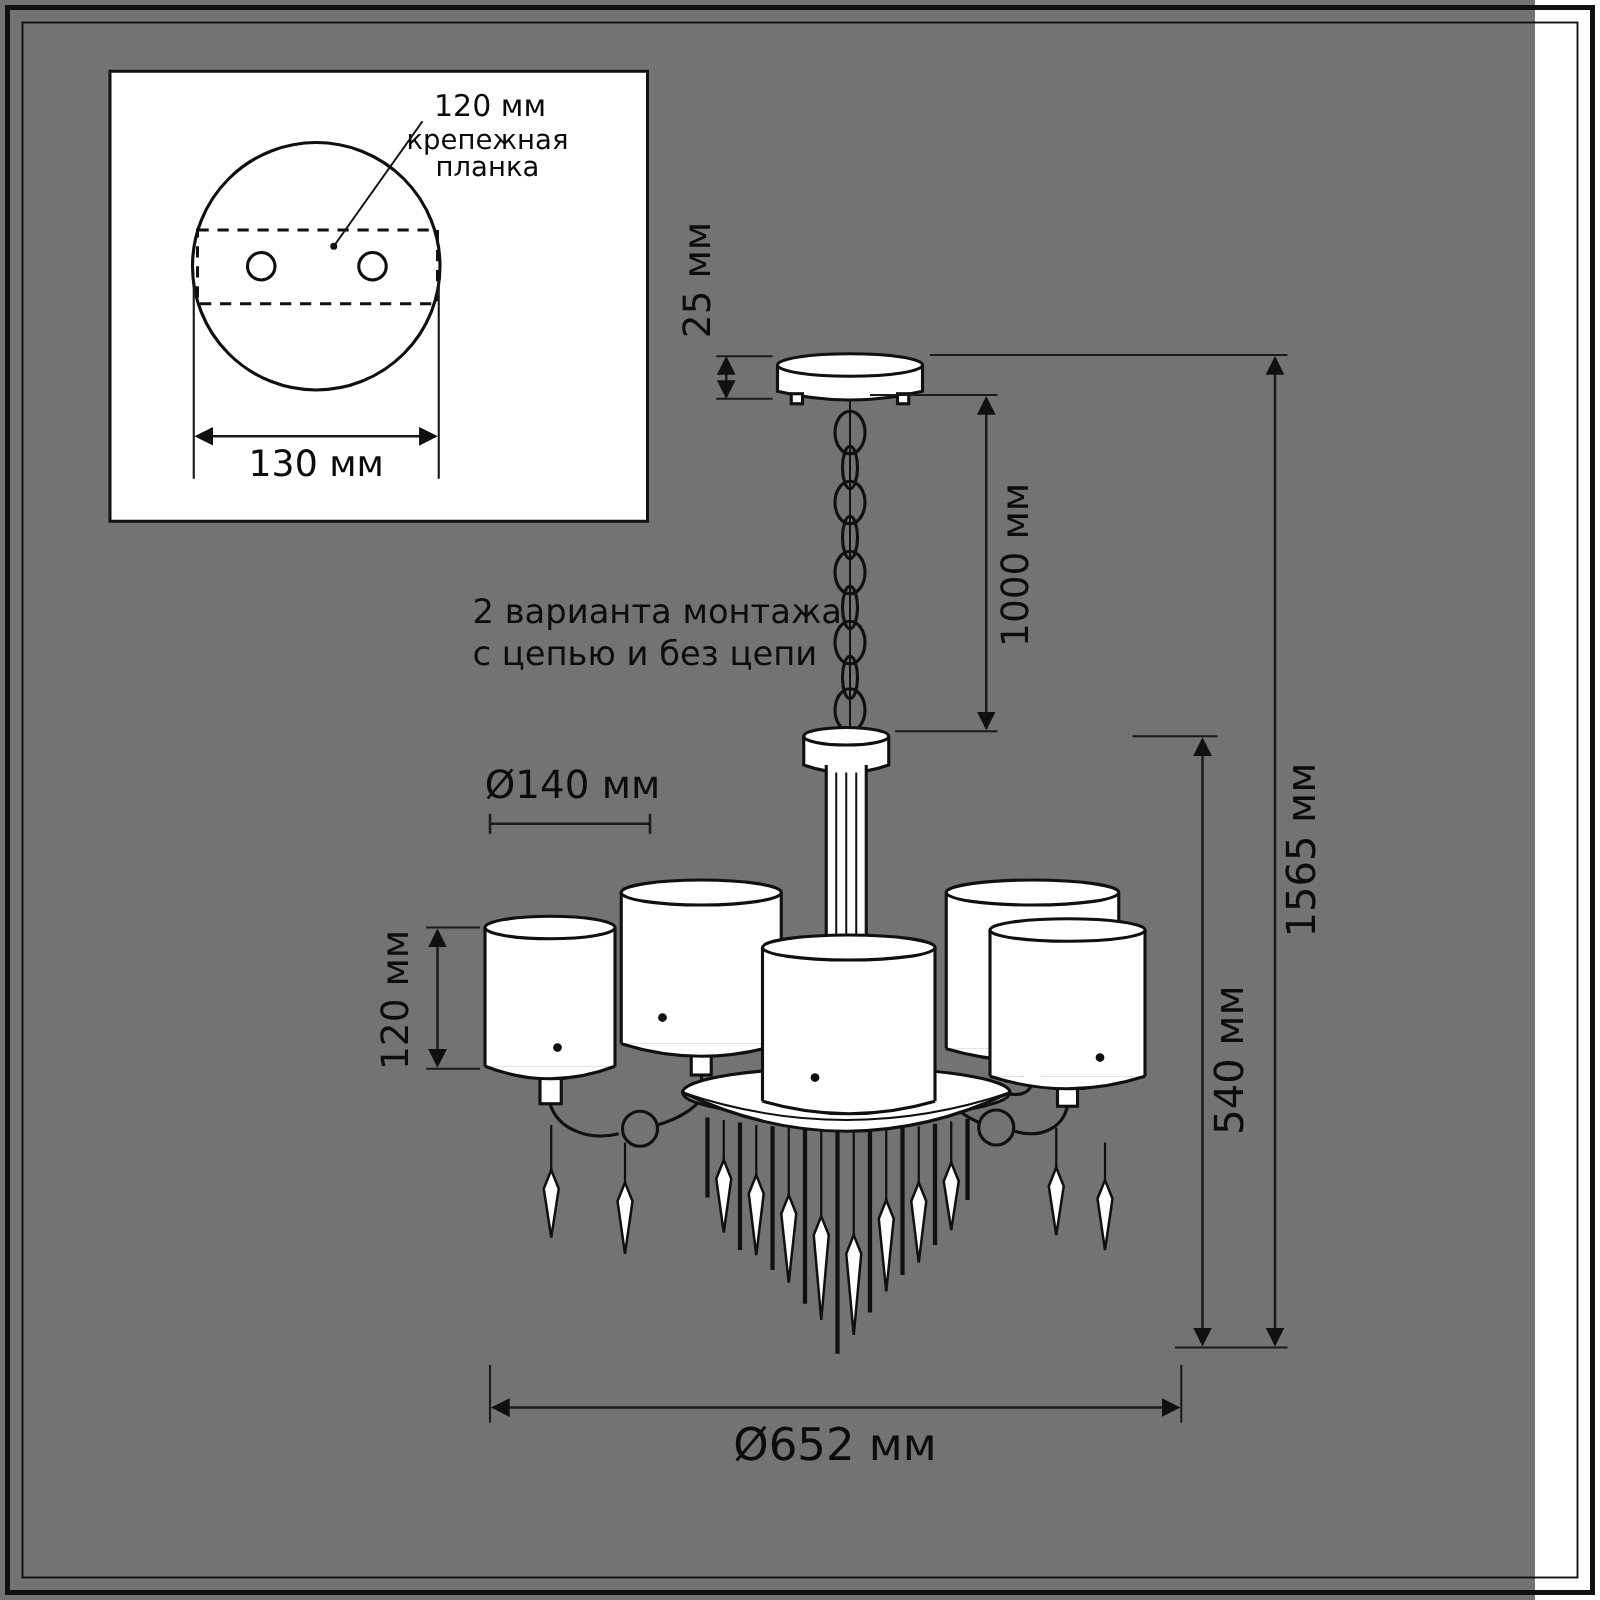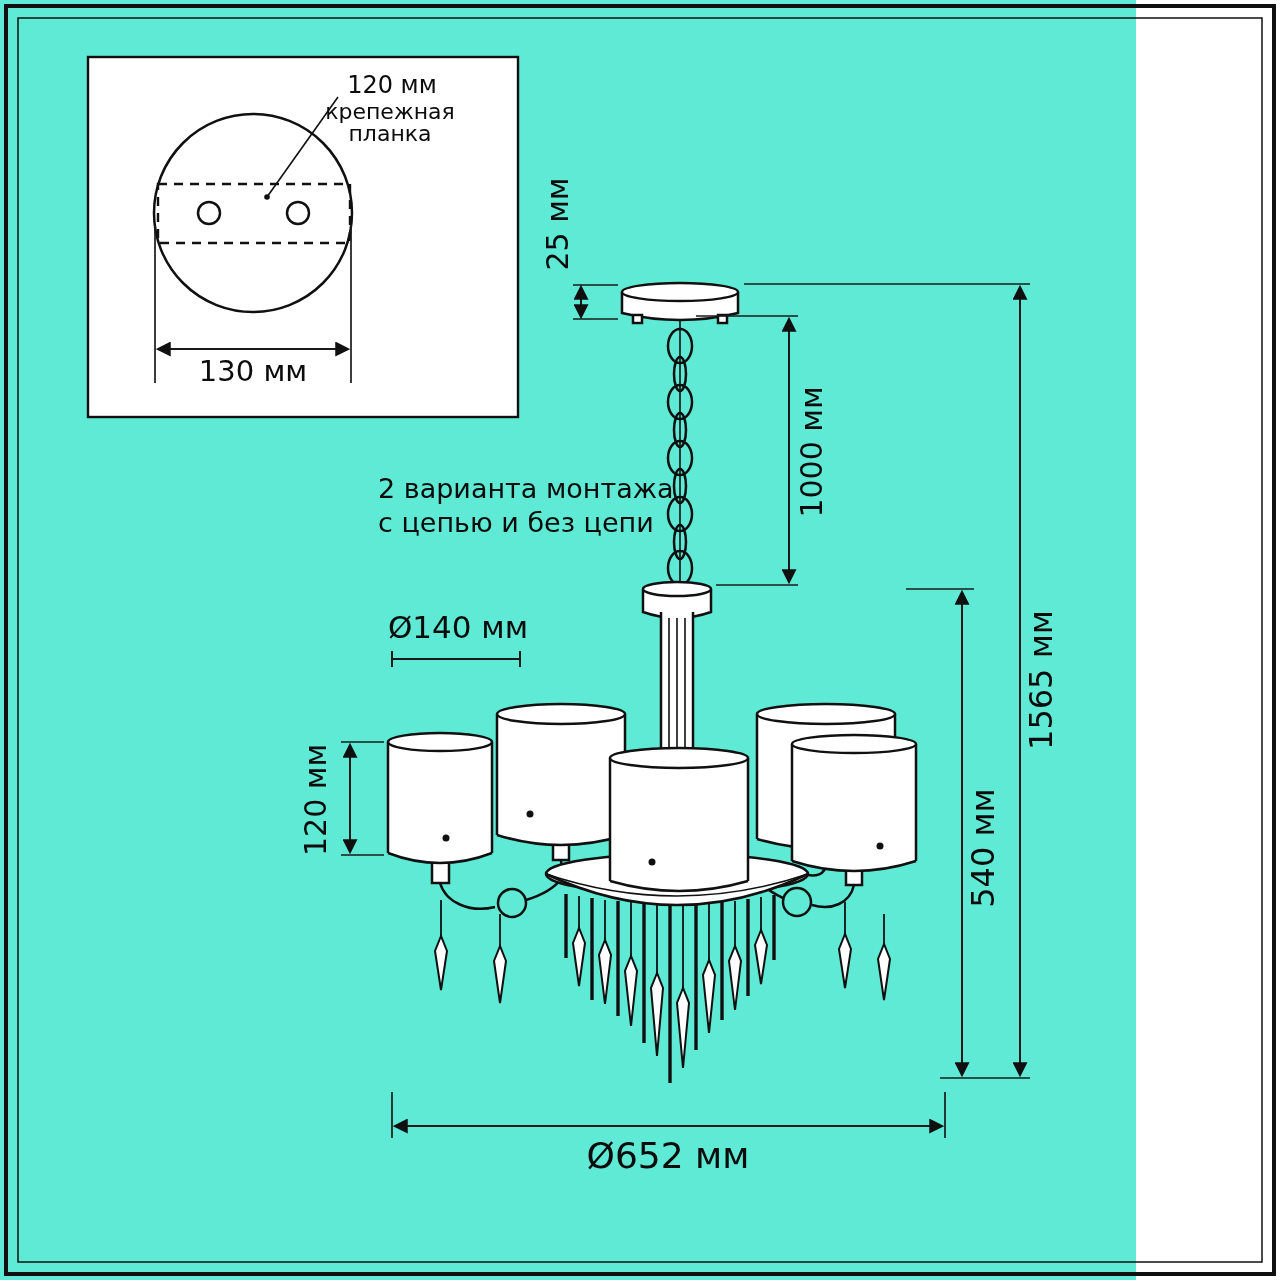--- a/index.html
+++ b/index.html
@@ -1,16 +1,16 @@
 <!DOCTYPE html>
 <html><head>
 <meta charset="utf-8">
 <style>
   html,body{margin:0;padding:0;background:#fff;width:1280px;height:1280px;overflow:hidden}
-  #stage{position:relative;width:1136px;height:1280px;background:#5eead4}
+  #stage{position:relative;width:1228px;height:1280px;background:#737373}
   svg{display:block}
   .ln{stroke:#101010;stroke-width:2.5;fill:none}
   .lnf{stroke:#101010;stroke-width:2.5;fill:#fff}
   .thin{stroke:#101010;stroke-width:1.6;fill:none}
   .dim{stroke:#1a1a1a;stroke-width:2;fill:none}
   .ext{stroke:#1a1a1a;stroke-width:1.7;fill:none}
   .rod{stroke:#101010;stroke-width:3.4;fill:none}
   .dropline{stroke:#101010;stroke-width:1.8;fill:none}
   .prism{fill:#fff;stroke:#101010;stroke-width:2}
   .dash{stroke:#101010;stroke-width:2.4;fill:none;stroke-dasharray:9 7}

